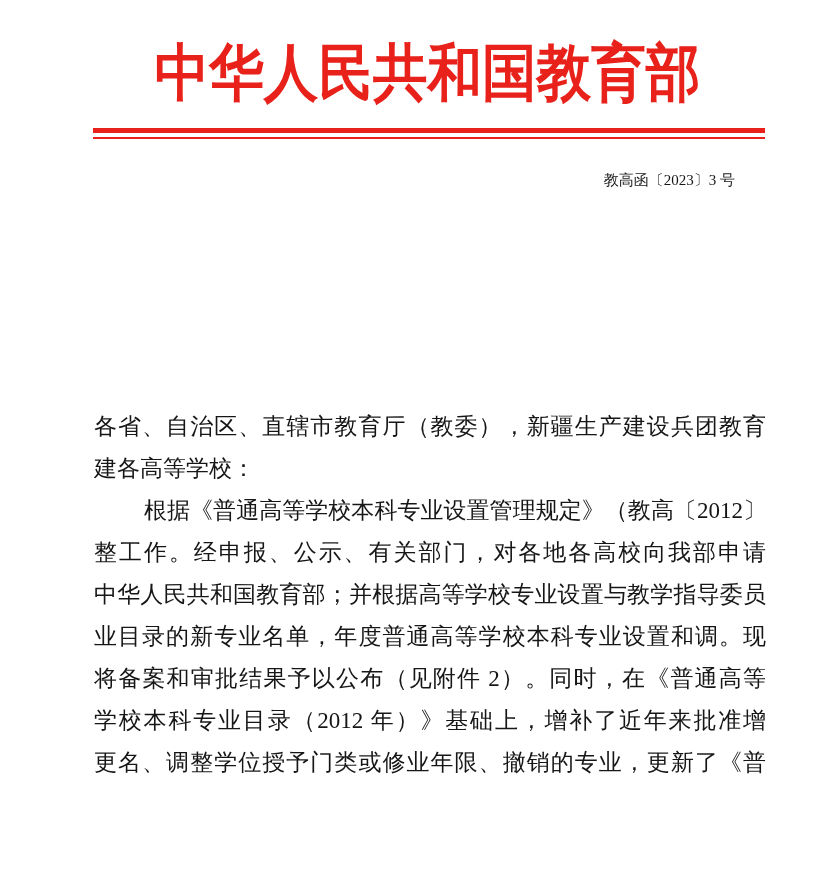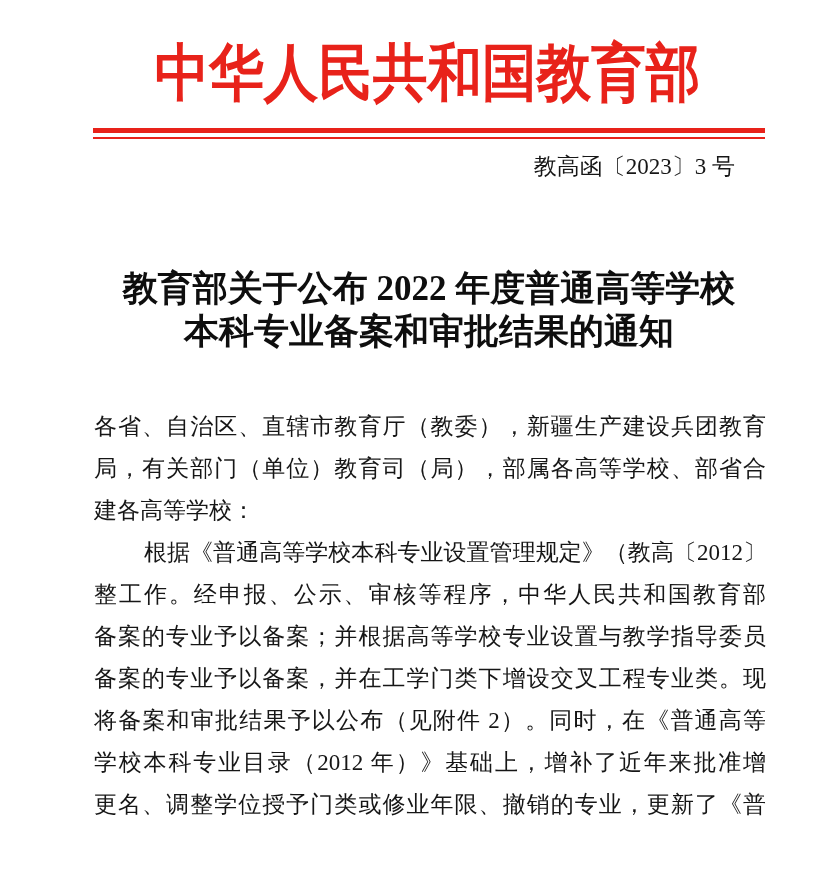--- a/index.html
+++ b/index.html
@@ -35,23 +35,23 @@
   .rule {
     position: absolute;
     left: 85px;
     width: 672px;
     background: var(--accent-red);
   }
   .rule.thick { top: 128px; height: 5px; }
   .rule.thin  { top: 137px; height: 2px; }
   .doc-number {
     position: absolute;
-    top: 153px;
+    top: 167px;
     right: 112px;
-    font-size: 23px;
+    font-size: 15px;
     line-height: 27px;
     color: var(--ink);
     white-space: nowrap;
   }
   .doc-title {
     position: absolute;
     top: 267px;
     left: 85px;
     width: 672px;
     text-align: center;
@@ -86,31 +86,26 @@
 
 <div class="page">
 
   <div class="gov-header">中华人民共和国教育部</div>
 
   <div class="rule thick"></div>
   <div class="rule thin"></div>
 
   <div class="doc-number">教高函〔2023〕3 号</div>
 
-  <div class="doc-title">
-    <div>教育部关于公布 2022 年度普通高等学校</div>
-    <div>本科专业备案和审批结果的通知</div>
-  </div>
 
   <div class="doc-body" id="body-container">
       <div class="body-line justify">各省、自治区、直辖市教育厅（教委），新疆生产建设兵团教育</div>
-      <div class="body-line justify">局，有关部门（单位）教育司（局），部属各高等学校、部省合</div>
       <div class="body-line">建各高等学校：</div>
       <div class="body-line justify indent">根据《普通高等学校本科专业设置管理规定》（教高〔2012〕9</div>
-      <div class="body-line justify">整工作。经申报、公示、审核等程序，中华人民共和国教育部</div>
-      <div class="body-line justify">备案的专业予以备案；并根据高等学校专业设置与教学指导委员</div>
-      <div class="body-line justify">备案的专业予以备案，并在工学门类下增设交叉工程专业类。现</div>
+      <div class="body-line justify">整工作。经申报、公示、有关部门，对各地各高校向我部申请</div>
+      <div class="body-line justify">中华人民共和国教育部；并根据高等学校专业设置与教学指导委员</div>
+      <div class="body-line justify">业目录的新专业名单，年度普通高等学校本科专业设置和调。现</div>
       <div class="body-line justify">将备案和审批结果予以公布（见附件 2）。同时，在《普通高等</div>
       <div class="body-line justify">学校本科专业目录（2012 年）》基础上，增补了近年来批准增设、</div>
       <div class="body-line justify clipped">更名、调整学位授予门类或修业年限、撤销的专业，更新了《普</div>
     </div>
 
 </div>
 
 </body></html>

